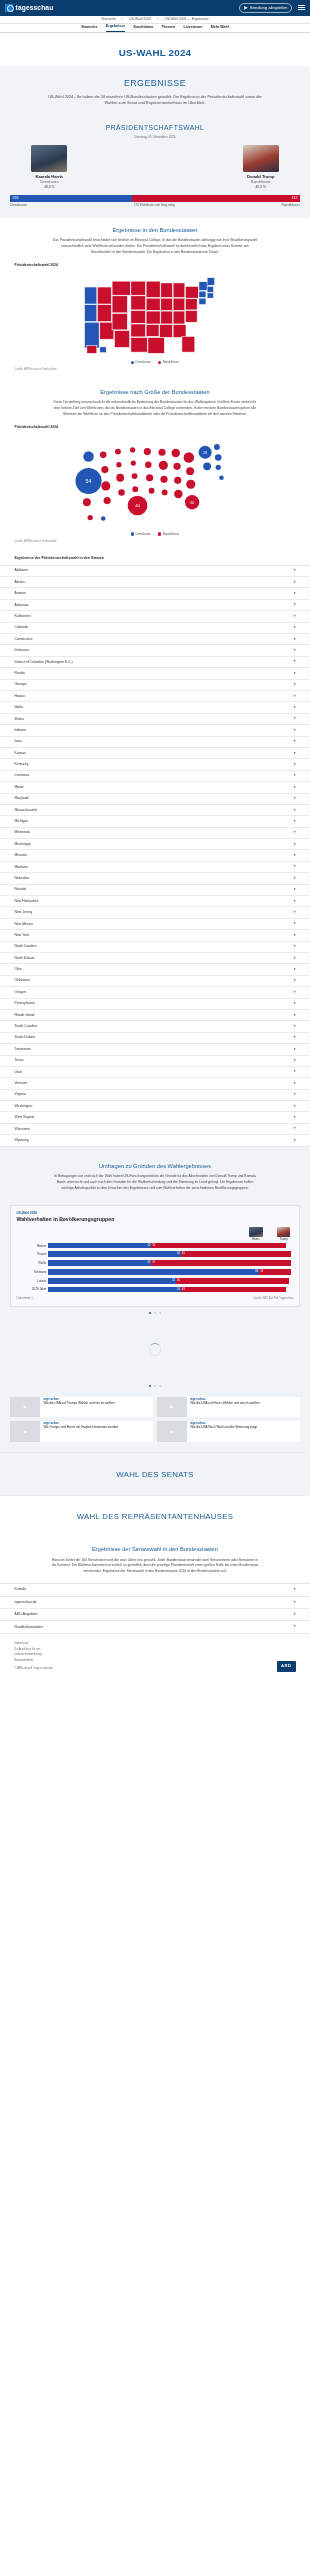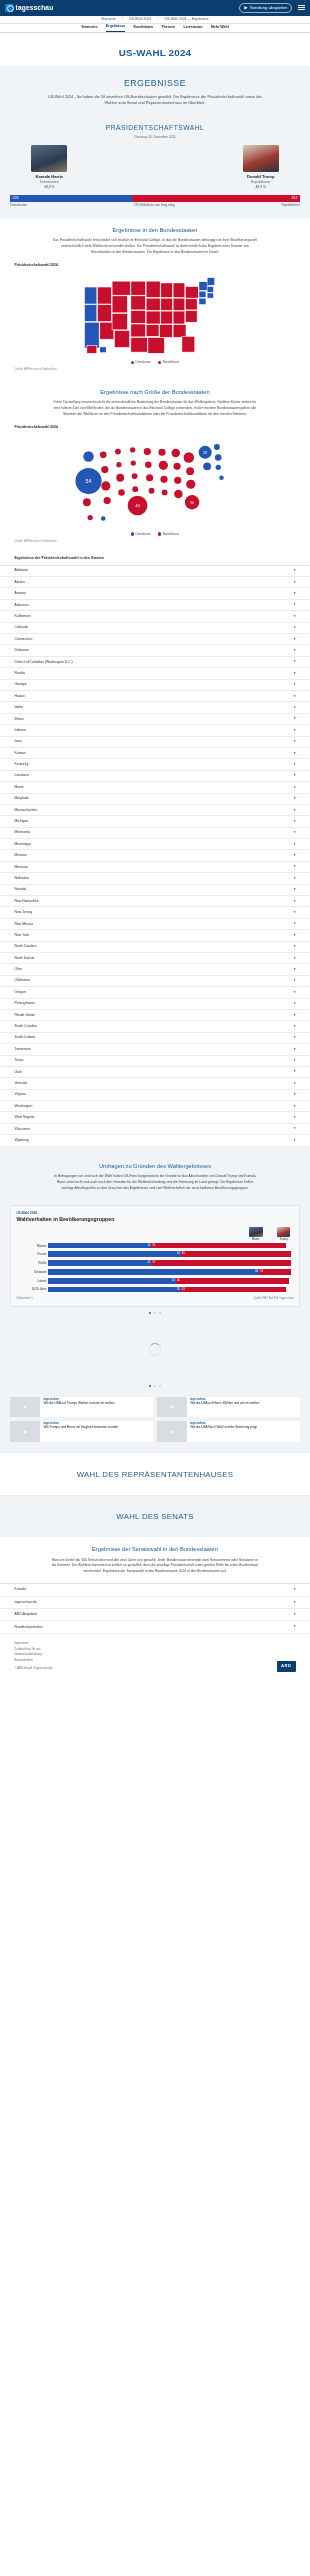--- a/index.html
+++ b/index.html
@@ -707,23 +707,23 @@
       <div class="teaser">
         <div class="teaser-thumb"></div>
         <div>
           <div class="teaser-kicker">tagesschau</div>
           <div class="teaser-text">Wie die USA Nach Wahl und die Stimmung prägt</div>
         </div>
       </div>
     </div>
   </div>
 
+  <div class="big-head light">WAHL DES SENATS</div>
+
   <div class="big-head">WAHL DES REPRÄSENTANTENHAUSES</div>
-
-  <div class="big-head light">WAHL DES SENATS</div>
 
   <div class="block band-white">
     <h3>Ergebnisse der Senatswahl in den Bundesstaaten</h3>
     <p>Etwa ein Drittel der 100 Senatssitze wird alle zwei Jahre neu gewählt. Jeder Bundesstaat entsendet zwei Senatorinnen oder Senatoren in die Kammer. Die Wahlmechanismen ist zeitlich so gestaffelt, dass die jeweilige Präsidentschaft einen großen Rolle bei einen Bundesstaat entscheidet. Ergebnisse der Senatswahl in den Bundesstaaten 2024 in den Bundesstaaten auf:</p>
   </div>
 
 
   <div class="footer-links">
     <div class="acc-item">
         <span>Kontakt</span>

